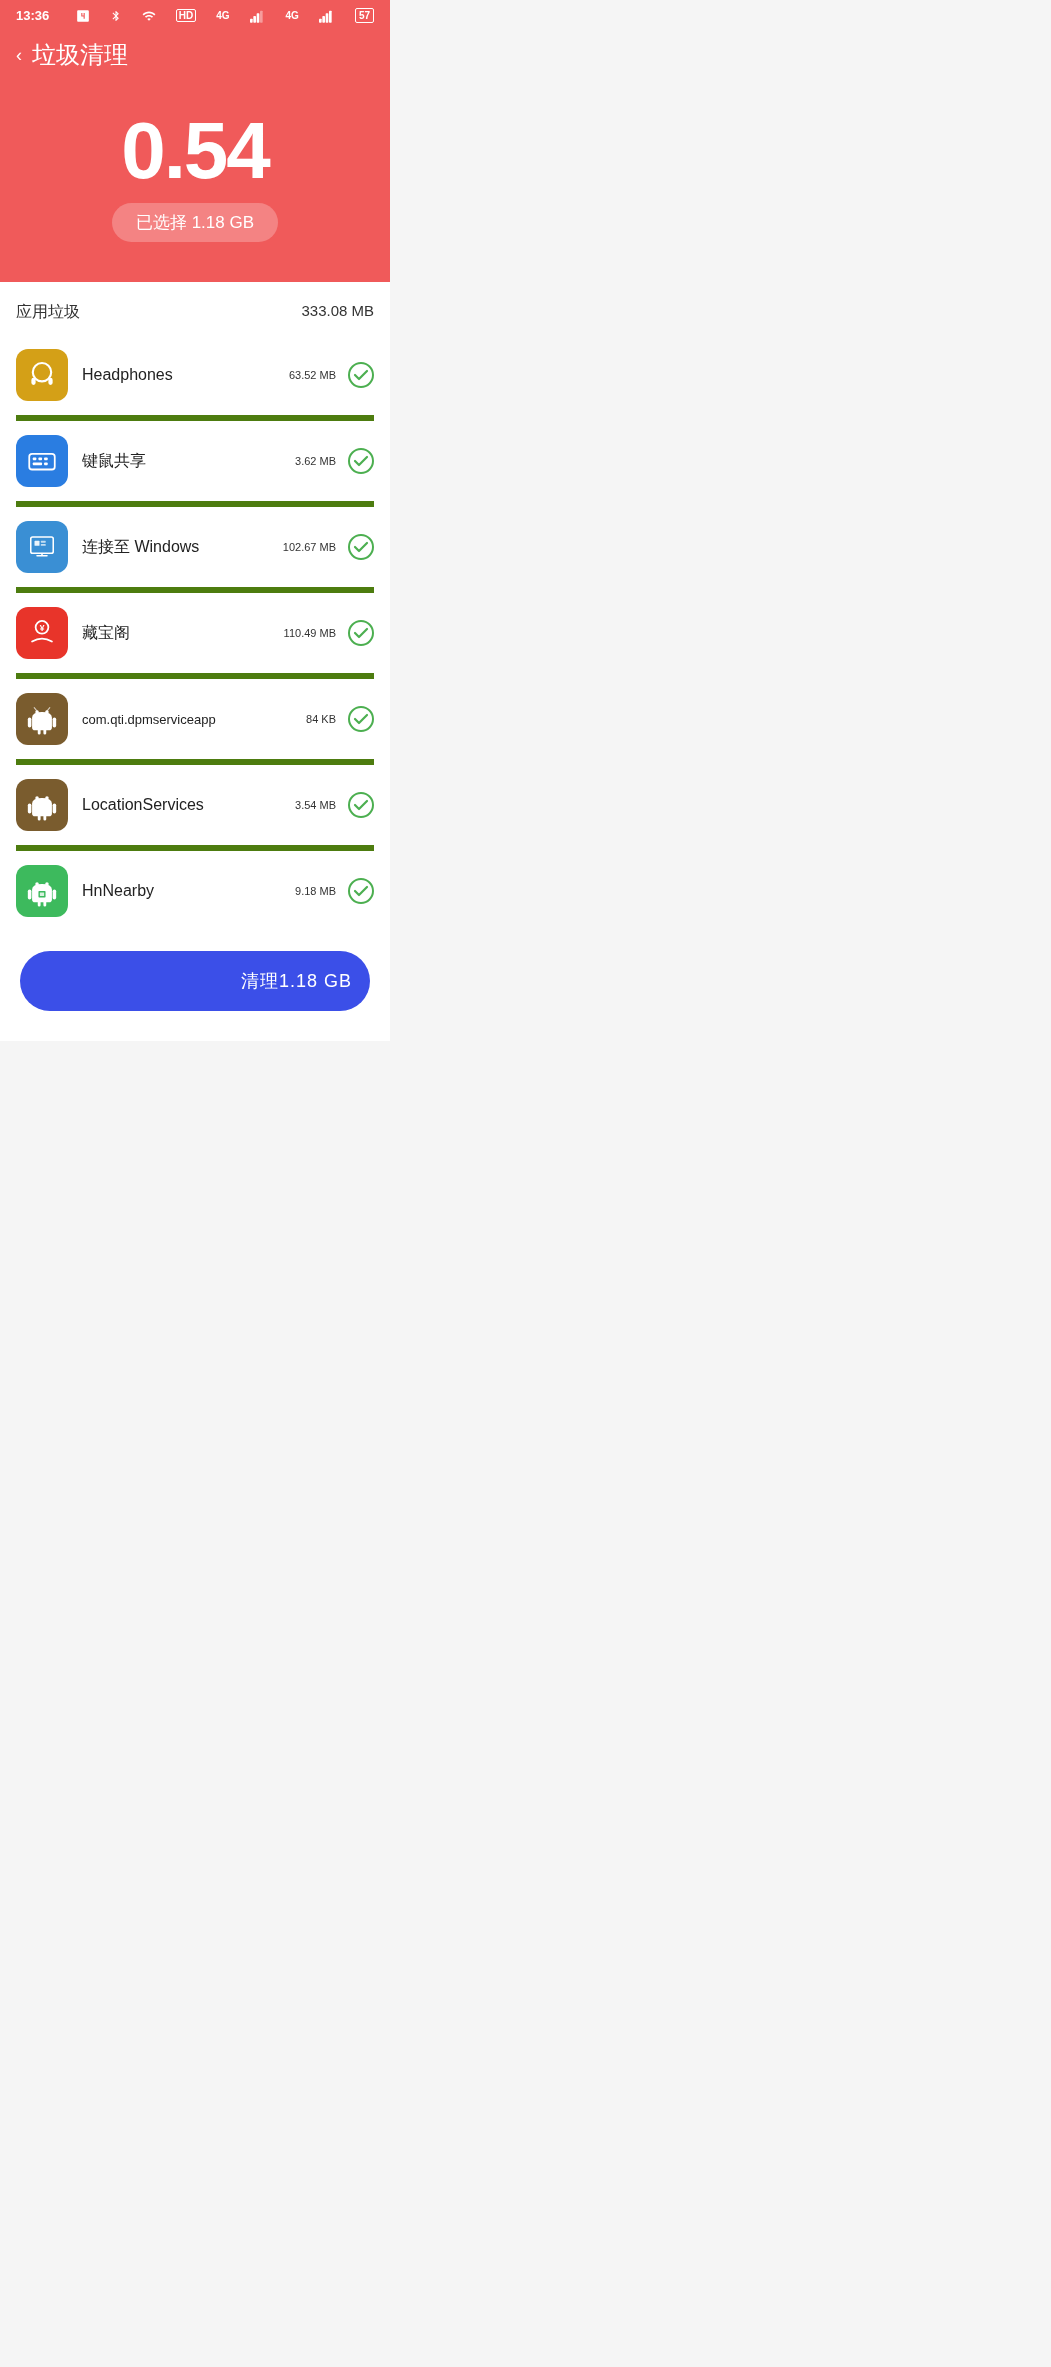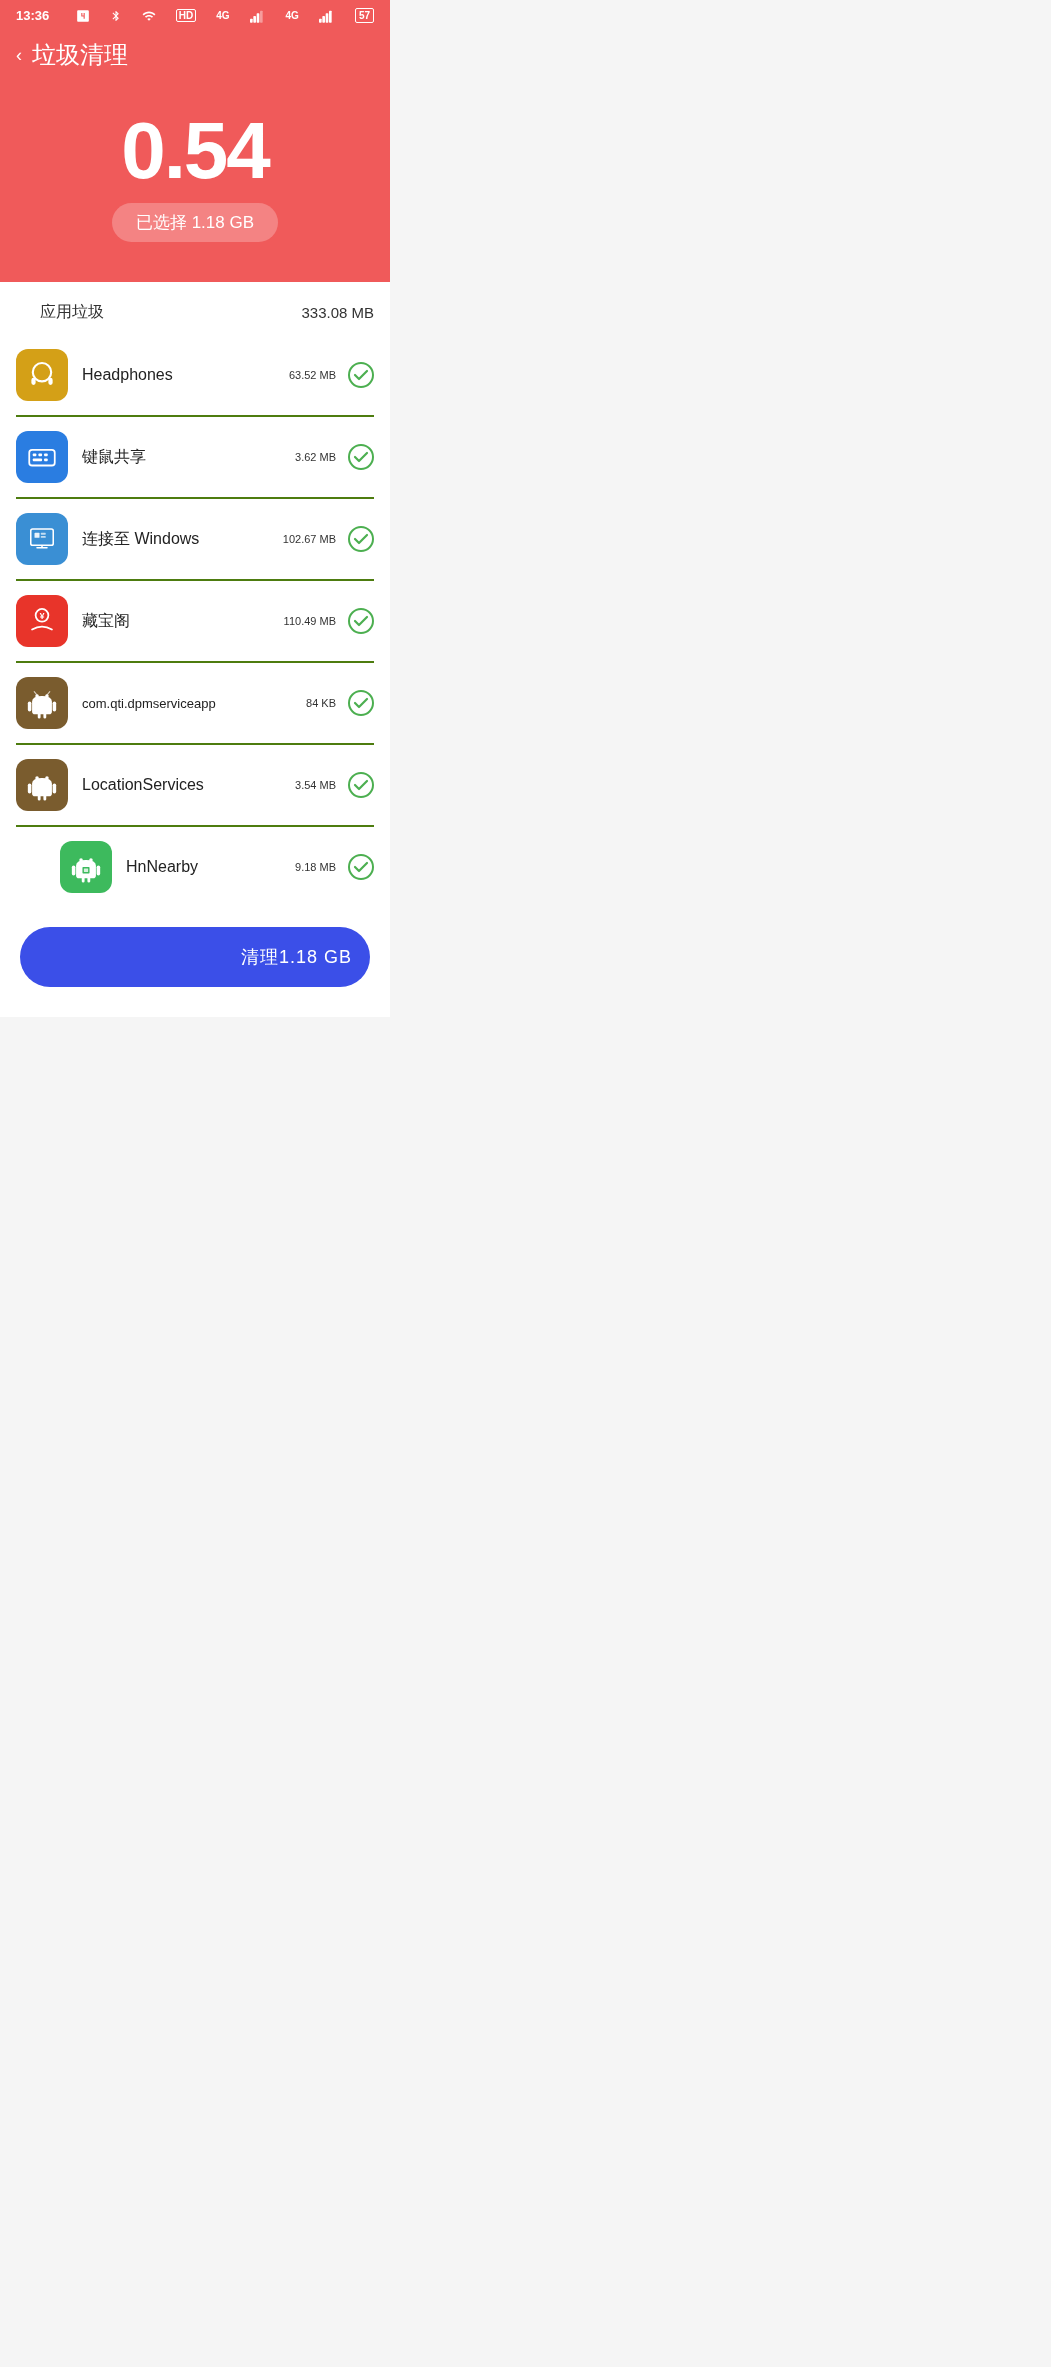--- a/index.html
+++ b/index.html
@@ -82,47 +82,44 @@
     .content {
       background: white;
       border-radius: 0;
       padding: 0;
     }
 
     
     .section-header {
       display: flex;
       justify-content: space-between;
-      align-items: center;
       padding: 20px 16px 12px;
-      margin-left: 24px;
     }
     .section-title {
       font-size: 16px;
       color: #333;
       font-weight: 400;
     }
     .section-size {
       font-size: 15px;
       color: #333;
     }
 
     
     .app-list {
       padding: 0 16px;
     }
     .app-item {
       display: flex;
       align-items: center;
       padding: 14px 0;
-      border-bottom: 2px solid #4d7c0f;
+      border-bottom: 6px solid #4d7c0f;
     }
     .app-item:last-child {
       border-bottom: none;
-      margin-left: 44px;
     }
     .app-icon {
       width: 52px;
       height: 52px;
       border-radius: 12px;
       margin-right: 14px;
       flex-shrink: 0;
       display: flex;
       align-items: center;
       justify-content: center;

